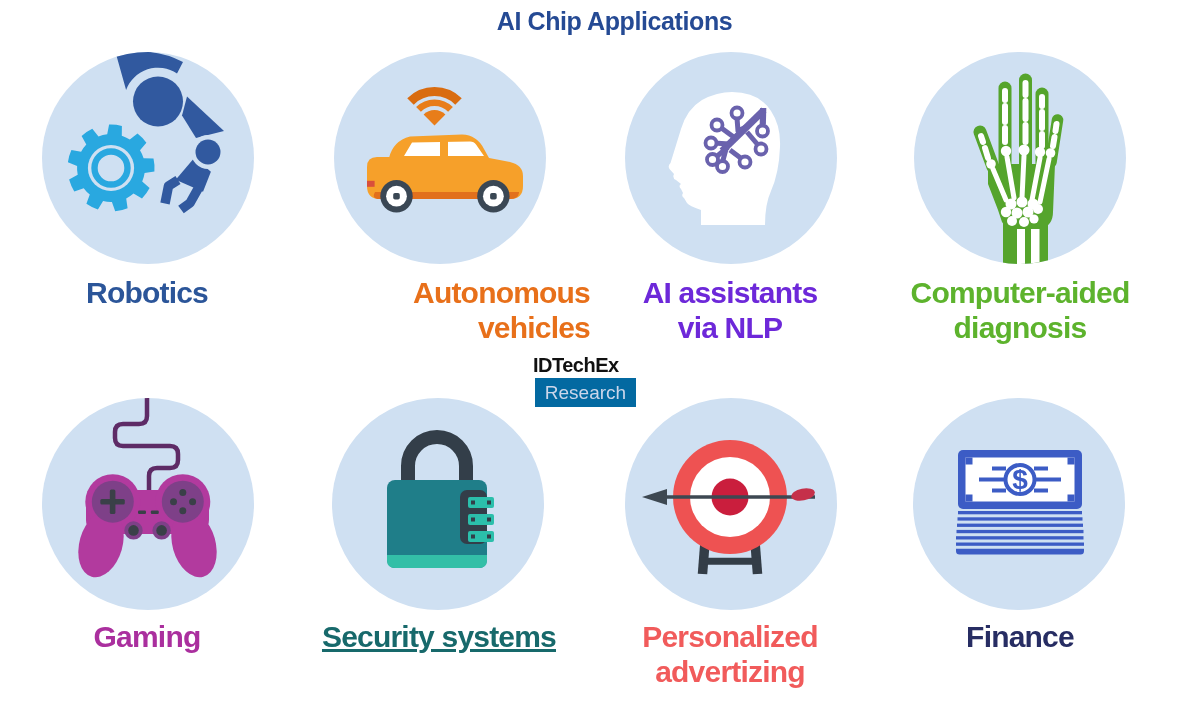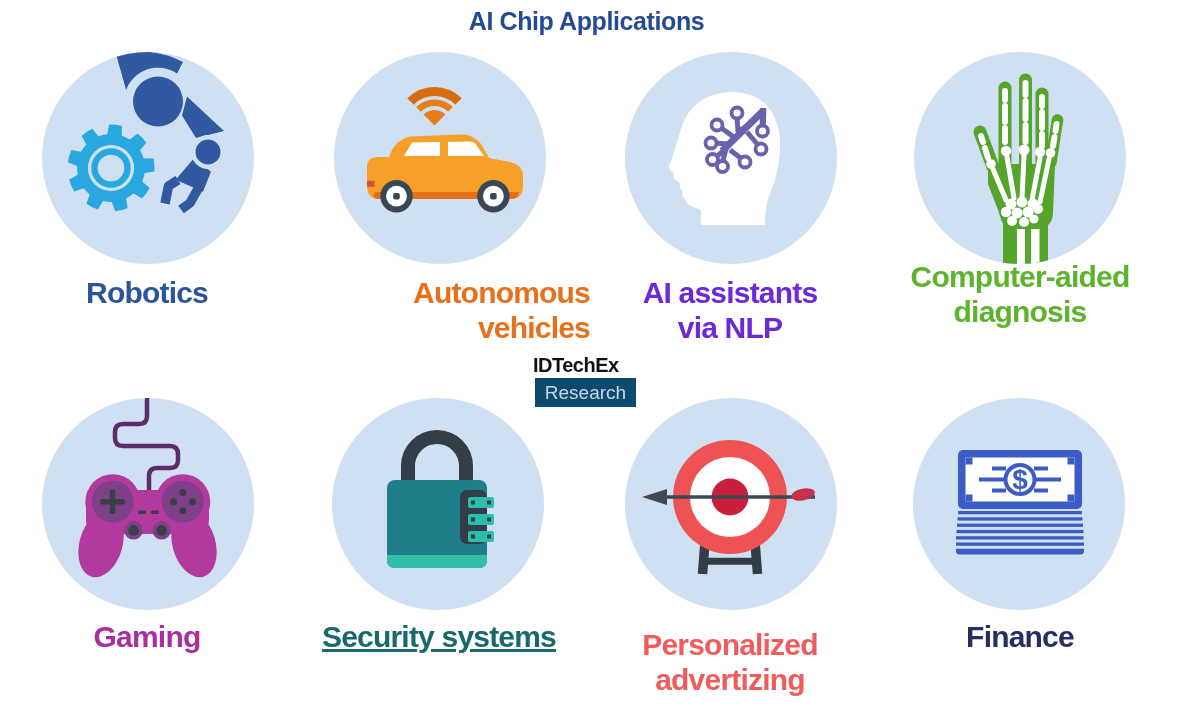--- a/index.html
+++ b/index.html
@@ -2,21 +2,21 @@
 <html><head><meta charset="utf-8">
 <style>
 html,body{margin:0;padding:0;}
 body{width:1200px;height:714px;background:#ffffff;position:relative;overflow:hidden;
  font-family:"Liberation Sans", sans-serif;}
 .c{position:absolute;width:212px;height:212px;border-radius:50%;background:#cfe0f2;overflow:hidden;}
 .c svg{position:absolute;left:0;top:0;}
 .lb{position:absolute;width:300px;text-align:center;font-weight:bold;font-size:30px;line-height:35px;letter-spacing:-0.8px;}
 </style></head>
 <body>
-<div style="position:absolute;left:0;top:7px;width:1173px;text-align:center;font-weight:bold;font-size:25px;letter-spacing:-0.4px;color:#254a94;">AI Chip Applications</div>
+<div style="position:absolute;left:0;top:7px;width:1173px;text-align:center;font-weight:bold;font-size:25px;letter-spacing:-0.4px;color:#254a94;padding-left:28px;">AI Chip Applications</div>
 
 <div class="c" style="left:42px;top:52px;">
 <svg width="212" height="212" viewBox="0 0 212 212">
  <path d="M65.2,82.2 L67.1,72.5 A43.5,43.5 0 0 1 79.9,73.9 L79.8,83.8 A34.0,34.0 0 0 1 87.8,87.6 L95.5,81.5 A43.5,43.5 0 0 1 104.4,90.7 L98.0,98.2 A34.0,34.0 0 0 1 101.6,106.3 L111.5,106.6 A43.5,43.5 0 0 1 112.4,119.4 L102.6,121.0 A34.0,34.0 0 0 1 100.2,129.6 L107.6,136.1 A43.5,43.5 0 0 1 100.0,146.5 L91.5,141.5 A34.0,34.0 0 0 1 84.2,146.4 L85.6,156.2 A43.5,43.5 0 0 1 73.2,159.3 L69.9,150.0 A34.0,34.0 0 0 1 61.1,149.1 L55.9,157.5 A43.5,43.5 0 0 1 44.4,151.8 L47.8,142.6 A34.0,34.0 0 0 1 41.7,136.2 L32.3,139.4 A43.5,43.5 0 0 1 27.1,127.6 L35.7,122.8 A34.0,34.0 0 0 1 35.1,113.9 L25.9,110.3 A43.5,43.5 0 0 1 29.4,98.0 L39.1,99.8 A34.0,34.0 0 0 1 44.3,92.6 L39.6,83.9 A43.5,43.5 0 0 1 50.3,76.7 L56.5,84.4 A34.0,34.0 0 0 1 65.2,82.2 Z" fill="#29a8e0"></path>
  <circle cx="69" cy="116" r="23.1" fill="#cfe0f2"></circle>
  <circle cx="69" cy="116" r="16.5" fill="none" stroke="#29a8e0" stroke-width="6.4"></circle>
  <g fill="#31599f">
   <path d="M74,2 Q110,-6 141,10 L135,21.5 A34,34 0 0 0 84.1,37.9 Z"></path>
   <circle cx="116" cy="49.5" r="25"></circle>
   <path d="M145,44.5 L182,79 L154,86 L140,63.5 Z"></path>
@@ -228,22 +228,22 @@
   <rect x="44" y="125.6" width="126" height="3.3"></rect>
   <rect x="43.5" y="131.9" width="127" height="3.3"></rect>
   <rect x="43" y="138.2" width="127.5" height="3.3"></rect>
   <rect x="43" y="144.5" width="128" height="3.3"></rect>
   <path d="M43,150.8 H171 V153 Q171,156.5 167.5,156.5 H46.5 Q43,156.5 43,153 Z"></path>
  </g>
 </svg>
 </div>
 
 <div style="position:absolute;left:533px;top:354px;font-size:20px;font-weight:bold;color:#111111;letter-spacing:-0.5px;">IDTechEx</div>
-<div style="position:absolute;left:535px;top:378px;width:101px;height:29px;background:#0c4a6e;color:#ccd6ea;font-size:19px;text-align:center;line-height:29px;">Research</div>
+<div style="position:absolute;left:535px;top:378px;width:101px;height:29px;background:#0369a1;color:#ccd6ea;font-size:19px;text-align:center;line-height:29px;">Research</div>
 
 <div class="lb" style="left:-3px;top:275px;color:#2b5599;">Robotics</div>
 <div class="lb" style="left:290px;top:275px;color:#e8701a;text-align:right;">Autonomous<br>vehicles</div>
 <div class="lb" style="left:580px;top:275px;color:#6d28d9;">AI assistants<br>via NLP</div>
-<div class="lb" style="left:870px;top:259px;color:#5db32d;">Computer-aided<br>diagnosis</div>
+<div class="lb" style="left:870px;top:275px;color:#5db32d;">Computer-aided<br>diagnosis</div>
 <div class="lb" style="left:-3px;top:619px;color:#aa2f9e;">Gaming</div>
 <div class="lb" style="left:289px;top:619px;color:#17696b;text-decoration:underline;">Security systems</div>
-<div class="lb" style="left:580px;top:619px;color:#f15b5b;margin-top:8px;">Personalized<br>advertizing</div>
+<div class="lb" style="left:580px;top:619px;color:#f15b5b;">Personalized<br>advertizing</div>
 <div class="lb" style="left:870px;top:619px;color:#272d63;">Finance</div>
 
 </body></html>

